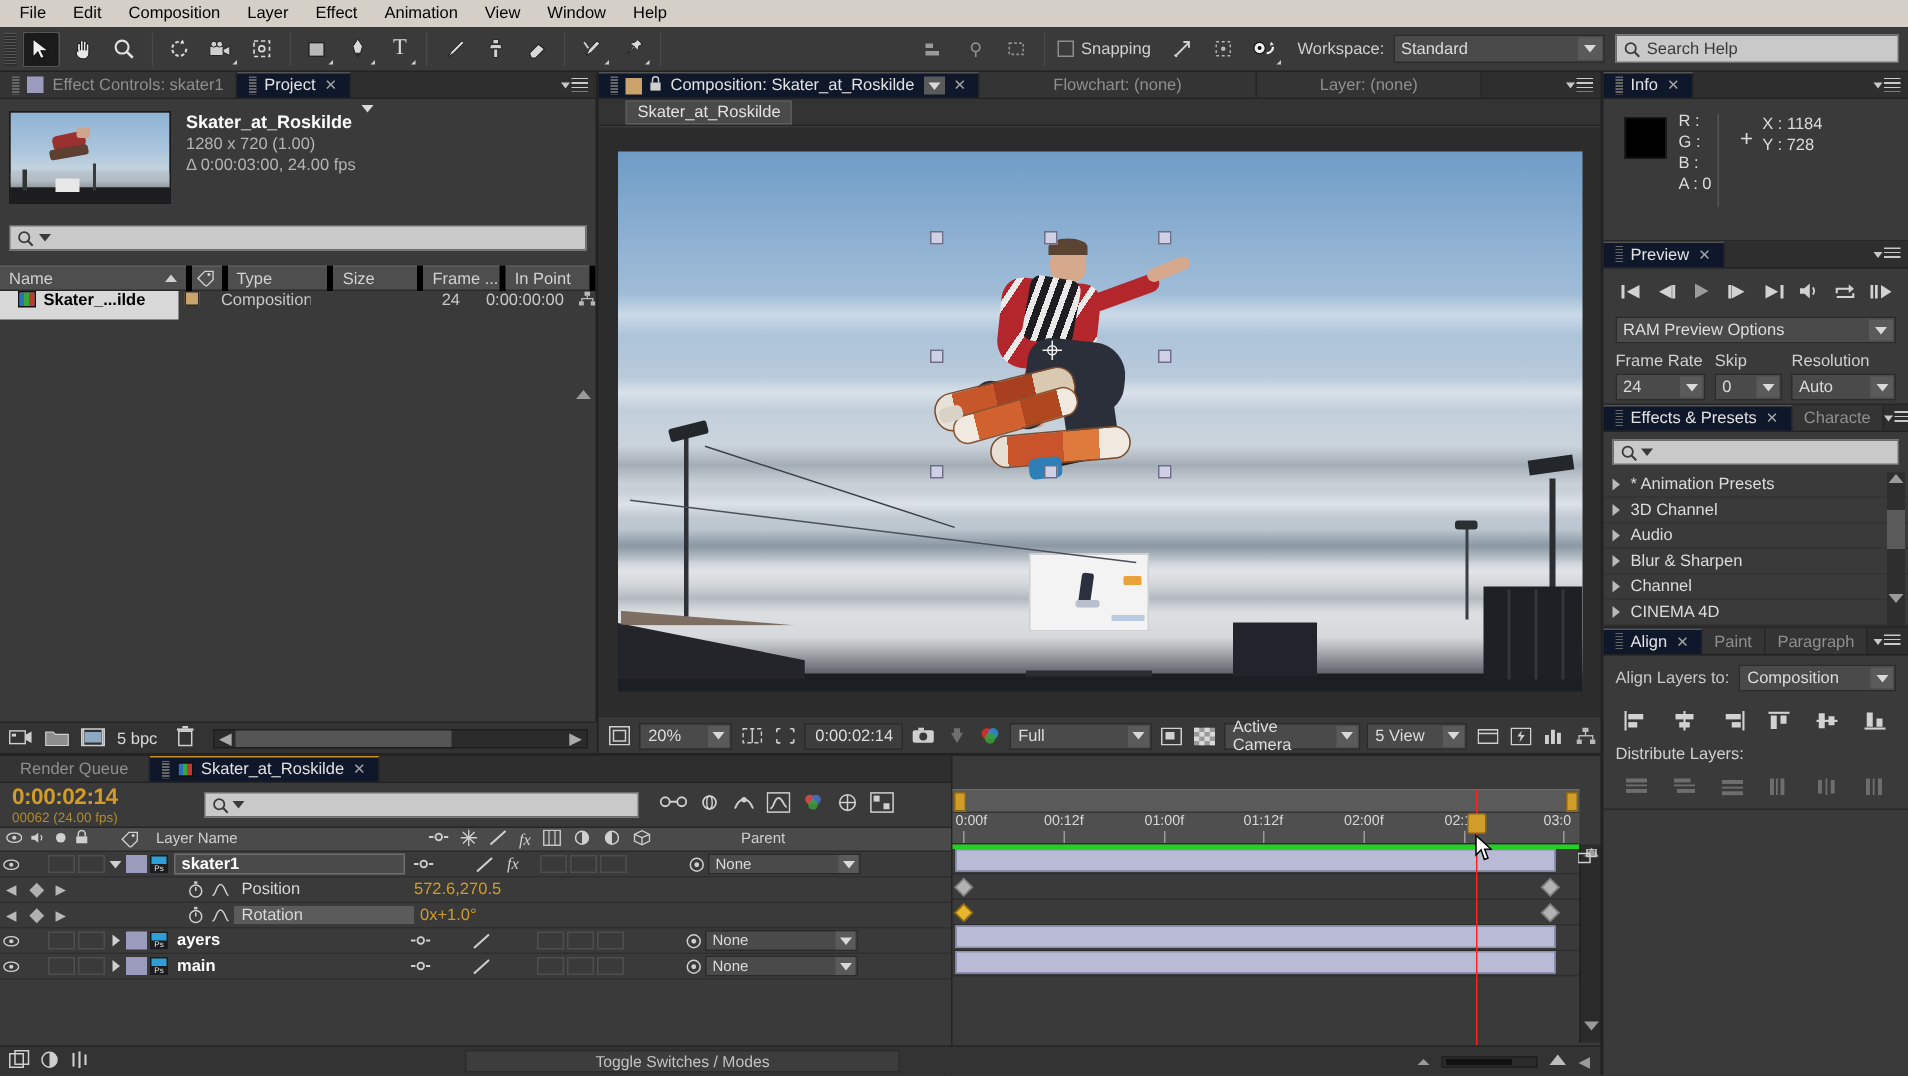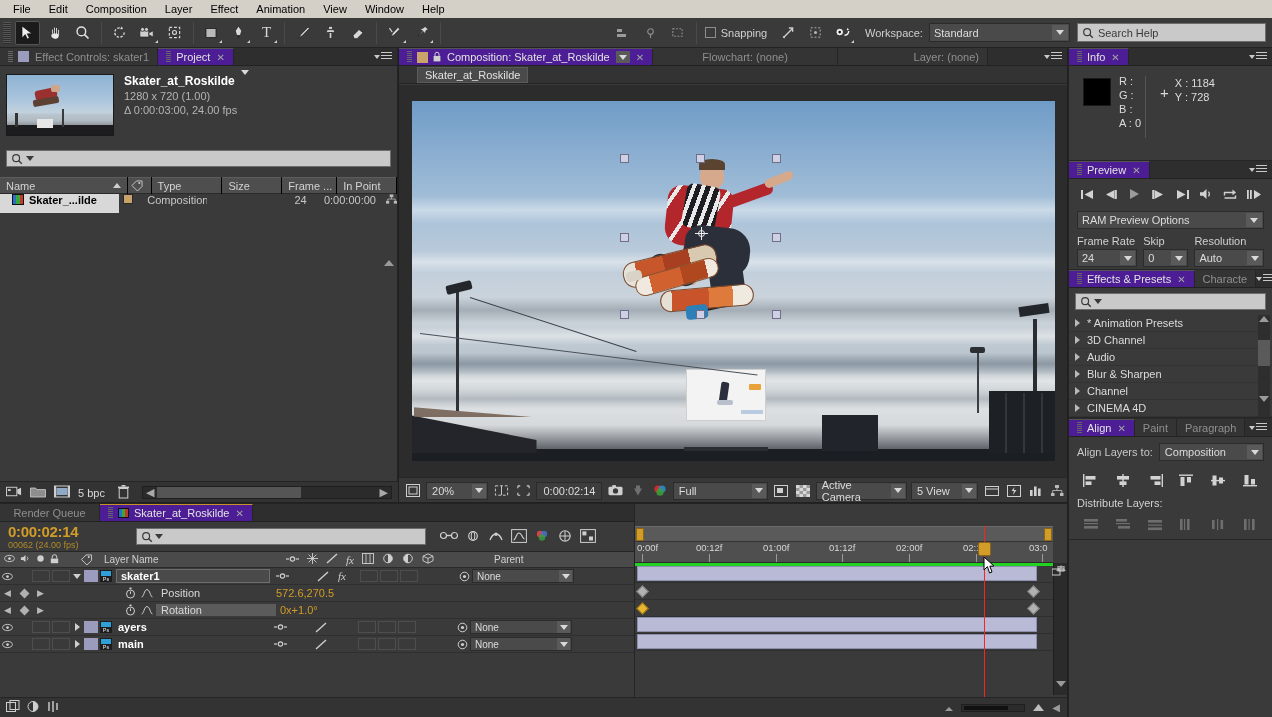--- a/index.html
+++ b/index.html
@@ -58,21 +58,21 @@
      display:flex;align-items:center;padding-left:4px;color:#3a3a3a;font-size:11px;
   }
 
   
   .panel { position:absolute; background:#3a3a3a; }
   .tabrow { display:flex; height:18px; background:#2e2e2e; align-items:stretch;
      border-bottom:1px solid #222; }
   .tab { display:flex;align-items:center;padding:0 8px;font-size:11px;
      color:#8f8f8f; background:#343434; border-right:1px solid #252525;
      white-space:nowrap; }
-  .tab.active { background:#4c1d95; color:#e2e2e2; border-top:1px solid #545454;}
+  .tab.active { background:#0f172a; color:#e2e2e2; border-top:1px solid #545454;}
   .tab .x { margin-left:6px; color:#a5a5a5; font-size:10px;}
   .tab .grip { width:5px;height:12px;margin-right:5px;
      background:repeating-linear-gradient(to bottom,#666 0 1px,transparent 1px 2px);}
   .tabfill { flex:1; background:#2e2e2e; display:flex;align-items:center;justify-content:flex-end;}
   .menuicon { width:18px;height:12px;margin-right:5px;display:flex;align-items:center;gap:1px;}
   .menuicon .bars { width:11px;height:9px;
      background:repeating-linear-gradient(to bottom,#c9c9c9 0 1px,transparent 1px 3px);}
   .menuicon .tri { width:0;height:0;border-left:3px solid transparent;
      border-right:3px solid transparent;border-top:4px solid #c9c9c9;}
 
@@ -84,21 +84,21 @@
      background:linear-gradient(to bottom,#8fb3d4 0%,#a9c4dc 40%,#c3d2de 62%,#9aa6ae 76%,#2a2a2c 84%,#1b1b1d 100%); }
   .proj-meta { margin-left:10px; }
   .proj-title { color:#ffffff; font-weight:bold; font-size:12px; }
   .proj-sub { color:#b4b4b4; font-size:11px; margin-top:2px;}
   .proj-search {
      margin:10px 6px 0 6px; height:17px; background:#c9c9c9; border:1px solid #6d6d6d;
      display:flex;align-items:center;padding-left:4px;color:#444; }
   .colhdr { display:flex; height:17px; margin-top:10px; background:#4e4e4e;
      border-top:1px solid #5d5d5d;border-bottom:1px solid #2a2a2a; align-items:center;
      font-size:11px; color:#d2d2d2; }
-  .colhdr .c { border-right:1px solid #000000; height:17px; display:flex;align-items:center;padding-left:6px;}
+  .colhdr .c { border-right:4px solid #000000; height:17px; display:flex;align-items:center;padding-left:6px;}
   .prow { display:flex; height:19px; align-items:center; font-size:11px; }
   .prow .c { height:19px;display:flex;align-items:flex-start;padding-left:6px; overflow:hidden;}
   .prow.sel .nm { background:#d8d8d8; color:#000; }
   .swatch { width:10px;height:10px;display:inline-block;margin-right:6px;border:1px solid #2a2a2a;}
   .proj-bottom { position:absolute; left:0; bottom:0; width:398px; height:22px;
      background:#333; border-top:1px solid #252525; display:flex;align-items:center;gap:8px;padding-left:6px;}
   .scrollbar-h { flex:1; height:13px; background:#2b2b2b; border:1px solid #1f1f1f; margin-right:6px;
      display:flex; align-items:center;}
   .scrollthumb { height:11px; background:#555; width:58%; }
 
@@ -557,21 +557,21 @@
         </span>
         <span>Composition: Skater_at_Roskilde</span>
         <span style="margin-left:6px;width:14px;height:12px;background:#5a5a5a;display:inline-flex;align-items:center;justify-content:center">
             <span class="caret-d"></span>
           </span>
         <span class="x">✕</span>
       </div>
       <div class="tab" style="width:185px;justify-content:center">
         <span>Flowchart: (none)</span>
       </div>
-      <div class="tab" style="width:150px;justify-content:flex-end">
+      <div class="tab" style="width:150px;justify-content:center">
         <span>Layer: (none)</span>
       </div>
       <div class="tabfill">
         <span class="menuicon">
             <span class="tri"></span>
             <span class="bars"></span>
           </span>
       </div>
     </div>
 
@@ -1558,20 +1558,21 @@
               <path d="M7 1.5a5 5 0 010 10z" fill="#cfcfcf"></path>
             </svg>
         </span>
         <span>
           <svg width="14" height="13" viewBox="0 0 14 13">
               <path d="M3 2v9M7 1v11M11 3v7" stroke="#cfcfcf" stroke-width="1.4"></path>
             </svg>
         </span>
       </span>
       <span style="width:250px"></span>
+      <span class="tsm">Toggle Switches / Modes</span>
       <span style="flex:1"></span>
       <span style="display:flex;align-items:center;gap:6px;padding-right:8px">
         <span>
           <svg width="12" height="8" viewBox="0 0 12 8">
               <path d="M6 3l4 4H2z" fill="#9a9a9a"></path>
             </svg>
         </span>
         <span style="width:64px;height:8px;background:#2b2b2b;border:1px solid #1f1f1f;display:inline-flex;align-items:center">
           <span style="width:44px;height:4px;background:#111;margin-left:2px"></span>
         </span>

